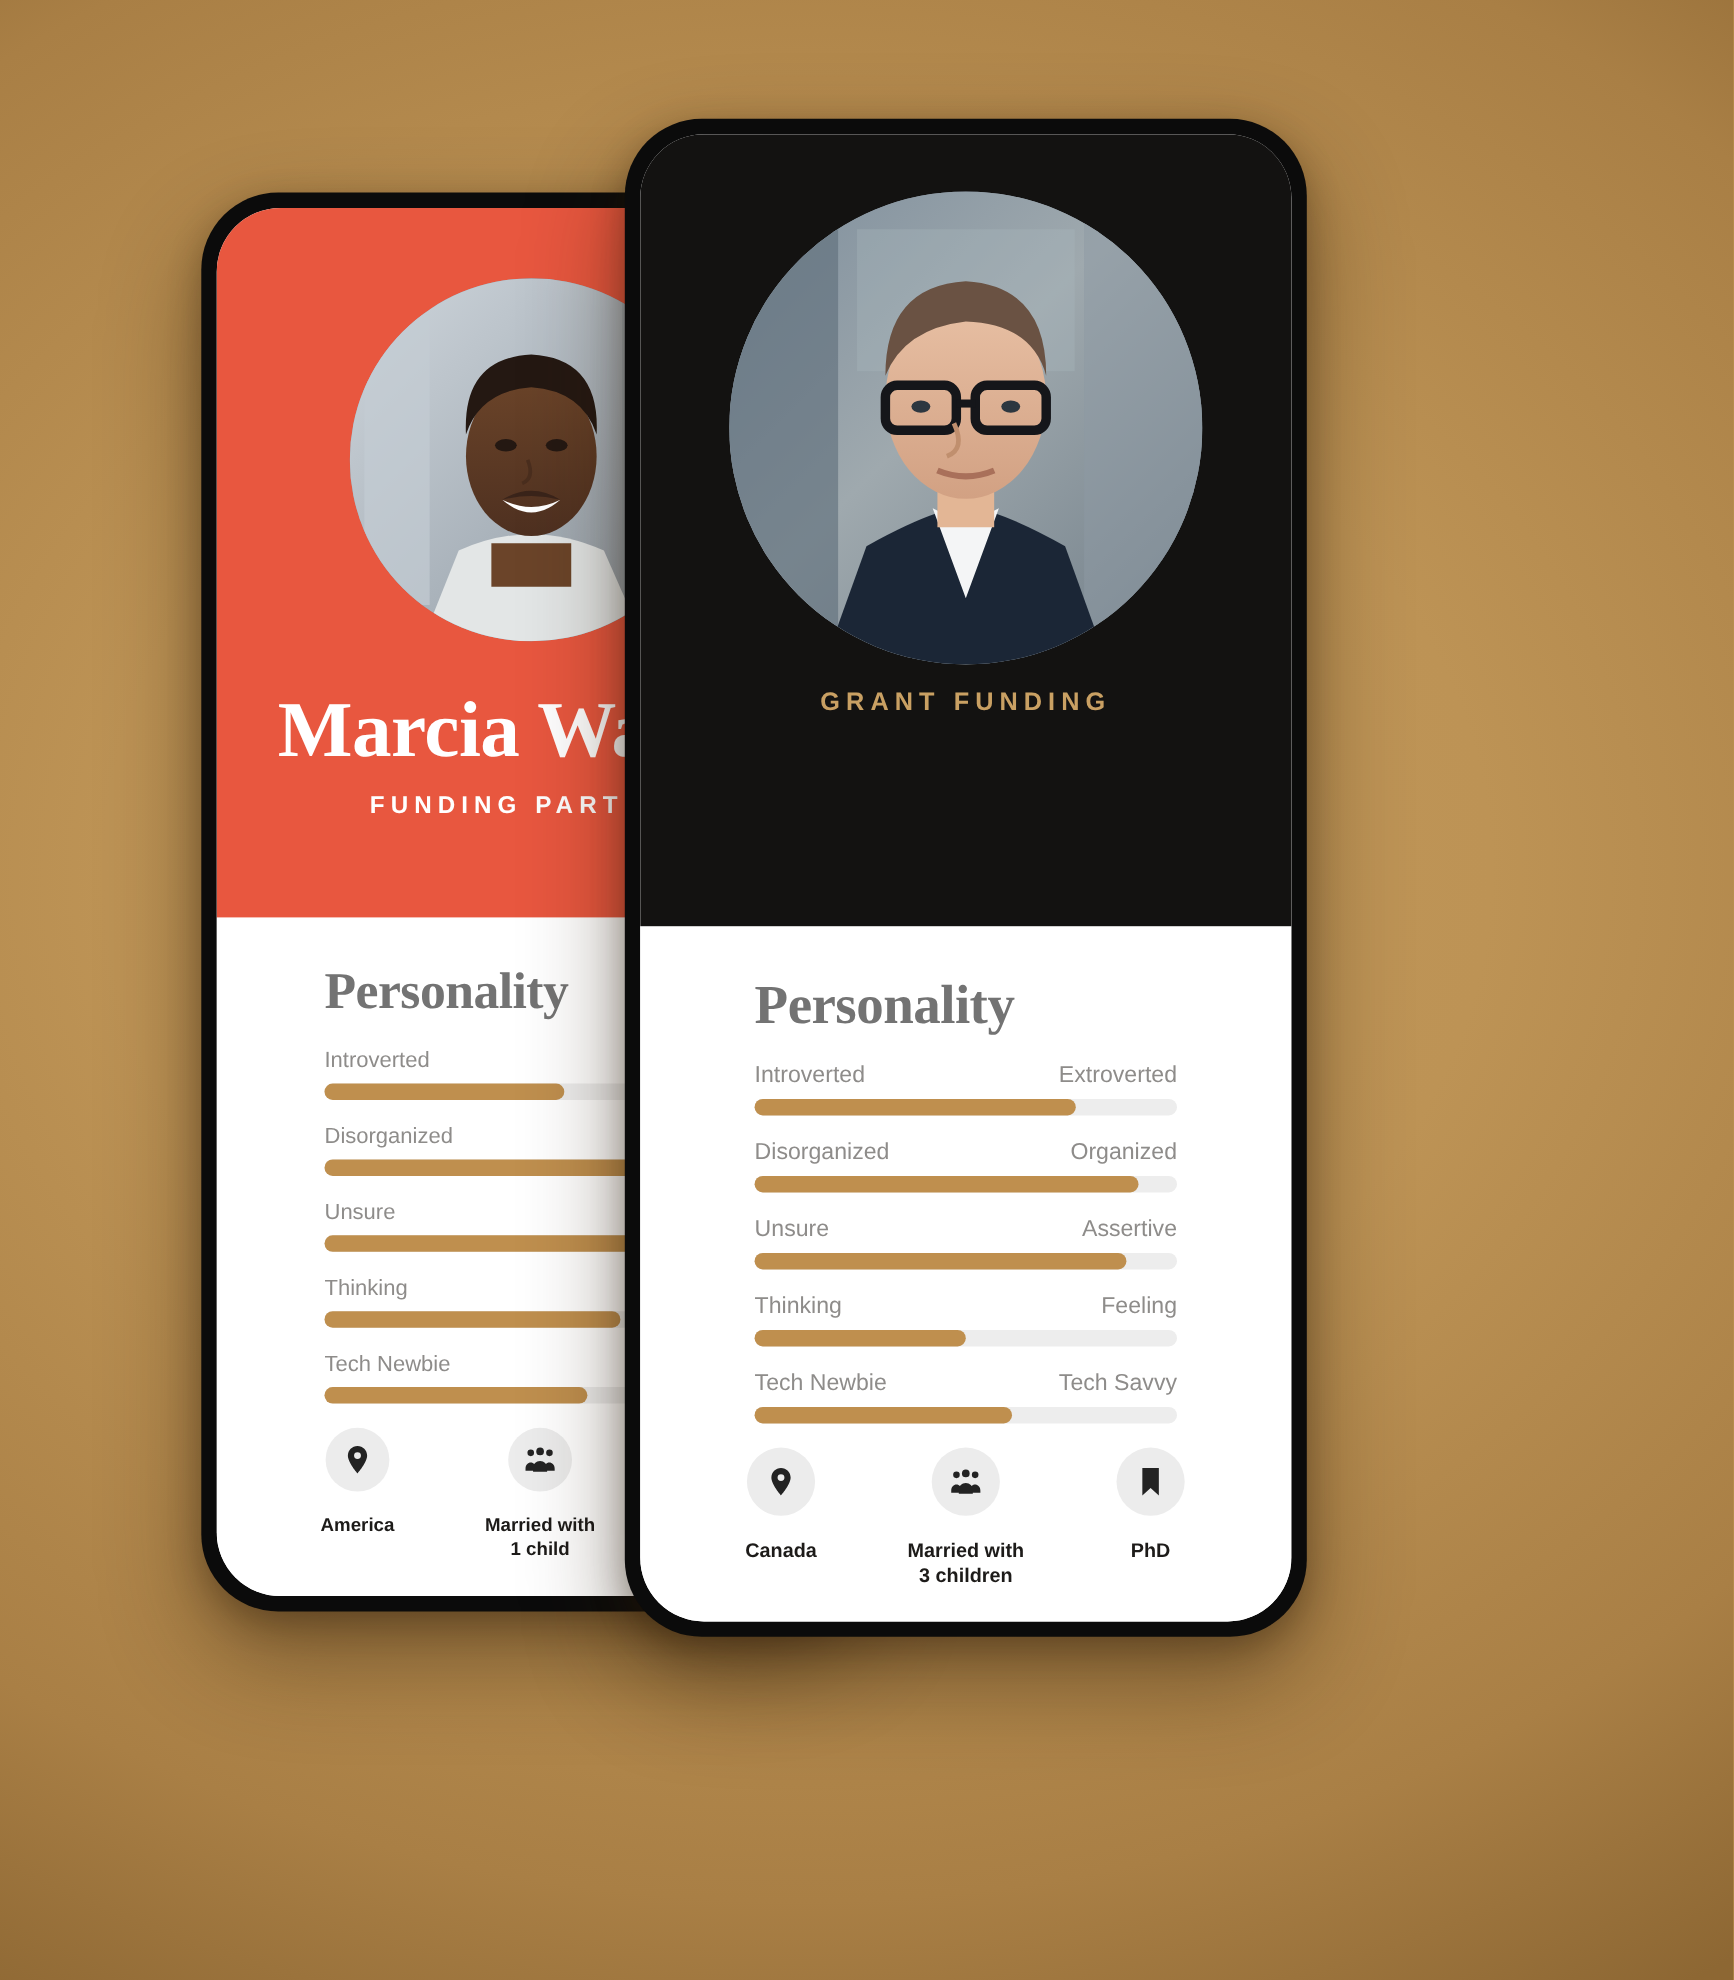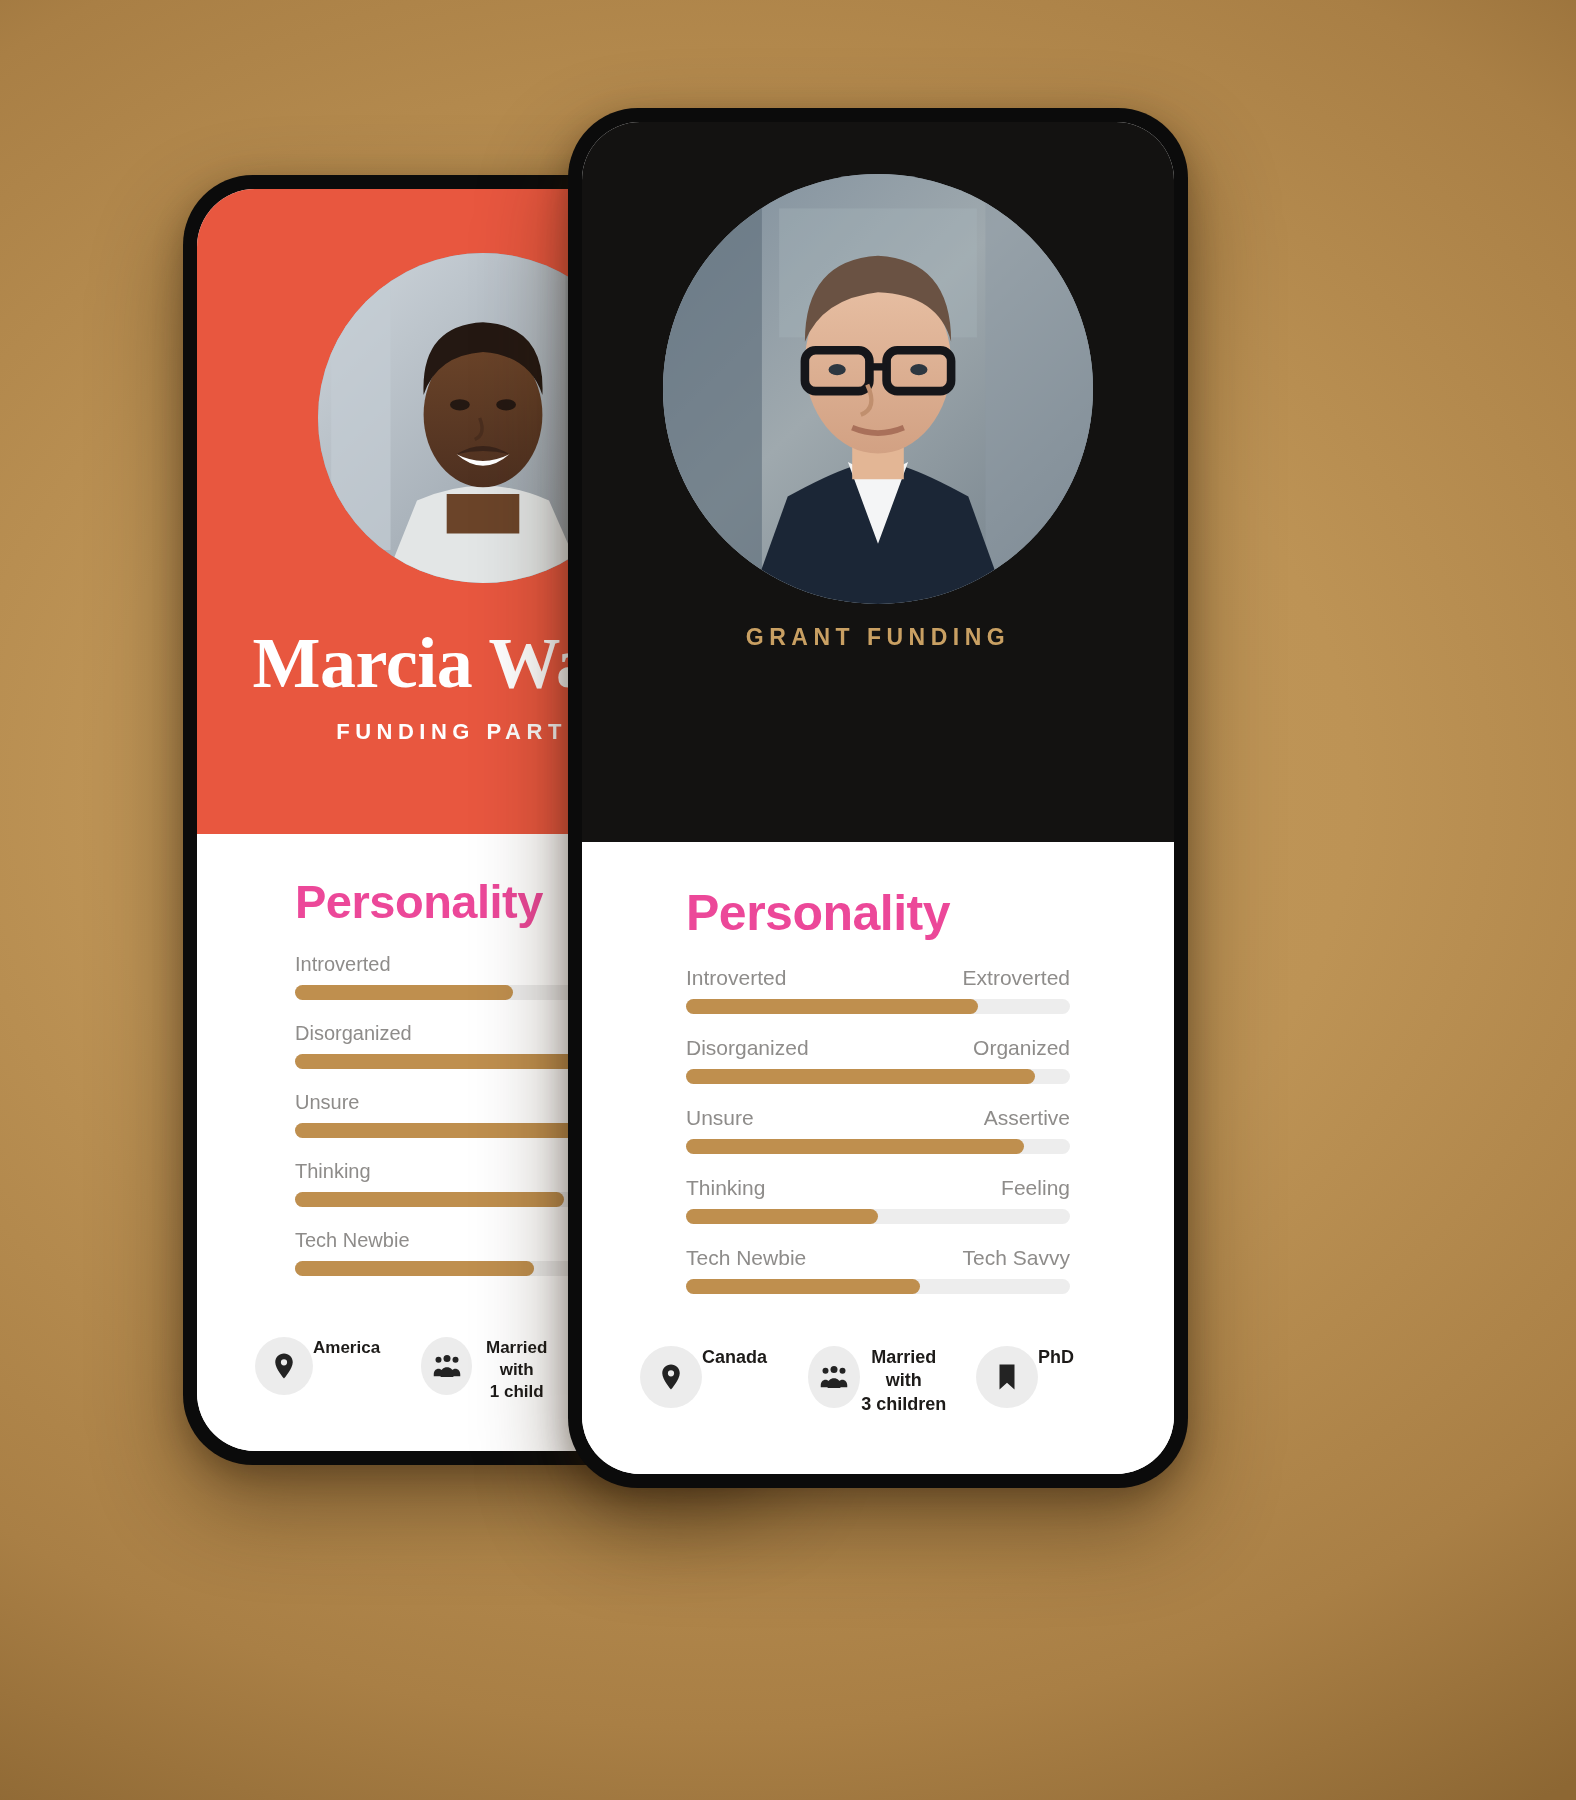--- a/index.html
+++ b/index.html
@@ -108,23 +108,23 @@
     flex: 1 1 auto;
     background: #ffffff;
     display: flex;
     flex-direction: column;
     padding: 0 42px;
     box-sizing: border-box;
   }
   #phone-stanley .body-panel { padding: 0 48px; }
 
   .section-title {
-    font-family: Liberation Sans, sans-serif;
+    font-family: Liberation Serif, serif;
     font-weight: 700;
-    color: #ec4899;
+    color: #737373;
     letter-spacing: -0.5px;
     line-height: 1;
   }
   #phone-marcia .section-title { font-size: 47px; margin: 44px 0 0 56px; }
   #phone-stanley .section-title { font-size: 50px; margin: 46px 0 0 56px; }
 
   .traits { margin-top: 28px; }
   #phone-marcia .traits { margin-left: 56px; margin-right: -4px; }
   #phone-stanley .traits { margin-left: 56px; margin-right: 56px; }
 
@@ -163,21 +163,22 @@
     justify-content: space-between;
     align-items: flex-start;
     margin-top: auto;
     padding-bottom: 34px;
   }
   #phone-marcia .facts { padding-bottom: 36px; padding-left: 16px; padding-right: 0; }
   #phone-stanley .facts { padding-bottom: 46px; padding-left: 10px; padding-right: 10px; }
 
   .fact {
     display: flex;
-    flex-direction: row;
+    flex-direction: column;
+    align-items: center;
     width: 140px;
     flex: 0 0 auto;
   }
   .fact-icon {
     width: 58px; height: 58px;
     border-radius: 50%;
     background: #ececec;
     display: flex;
     align-items: center;
     justify-content: center;

